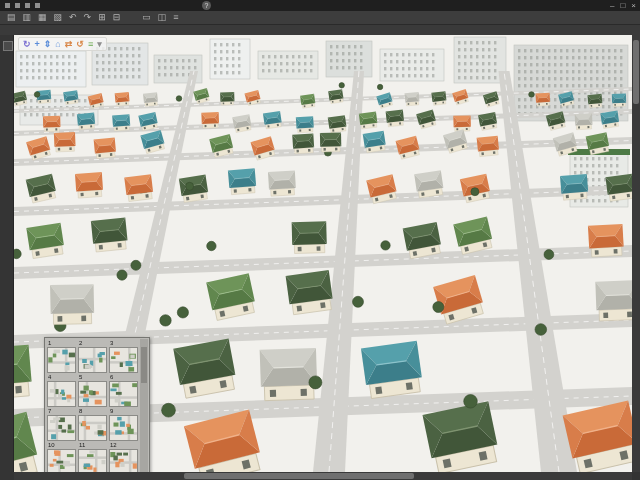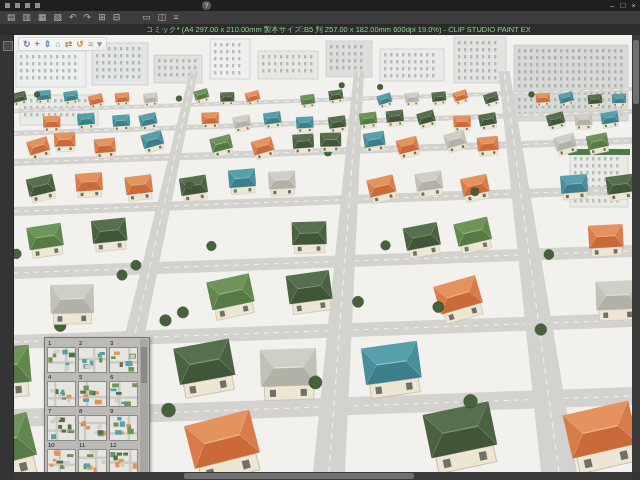--- a/index.html
+++ b/index.html
@@ -81,23 +81,20 @@
         <span class="mi">↶</span>
         <span class="mi">↷</span>
         <span class="mi">⊞</span>
         <span class="mi">⊟</span>
         <span class="mi gap">▭</span>
         <span class="mi">◫</span>
         <span class="mi">≡</span>
       </div>
   </div>
 
-  <div class="tabbar">
-    <div class="tab" style="color: rgb(142, 207, 142);">コミック* (A4 297.00 x 210.00mm 製本サイズ:B5 判 257.00 x 182.00mm 600dpi 19.0%) - CLIP STUDIO PAINT EX</div>
-  </div>
 
   <div class="leftstrip">
     <div class="strip-icon"></div>
   </div>
 
   <div class="canvas">
     <div class="scene"><svg width="618" height="437" viewBox="0 0 618 437">
           <rect width="618" height="437" fill="#f2f1ed"></rect>
           <rect x="2" y="16" width="70" height="36" fill="#eceff0" stroke="#c0c3be" stroke-width="0.6"></rect>
           <rect x="6" y="20" width="2.4" height="3.4" fill="#8f948e" opacity="0.55"></rect>

